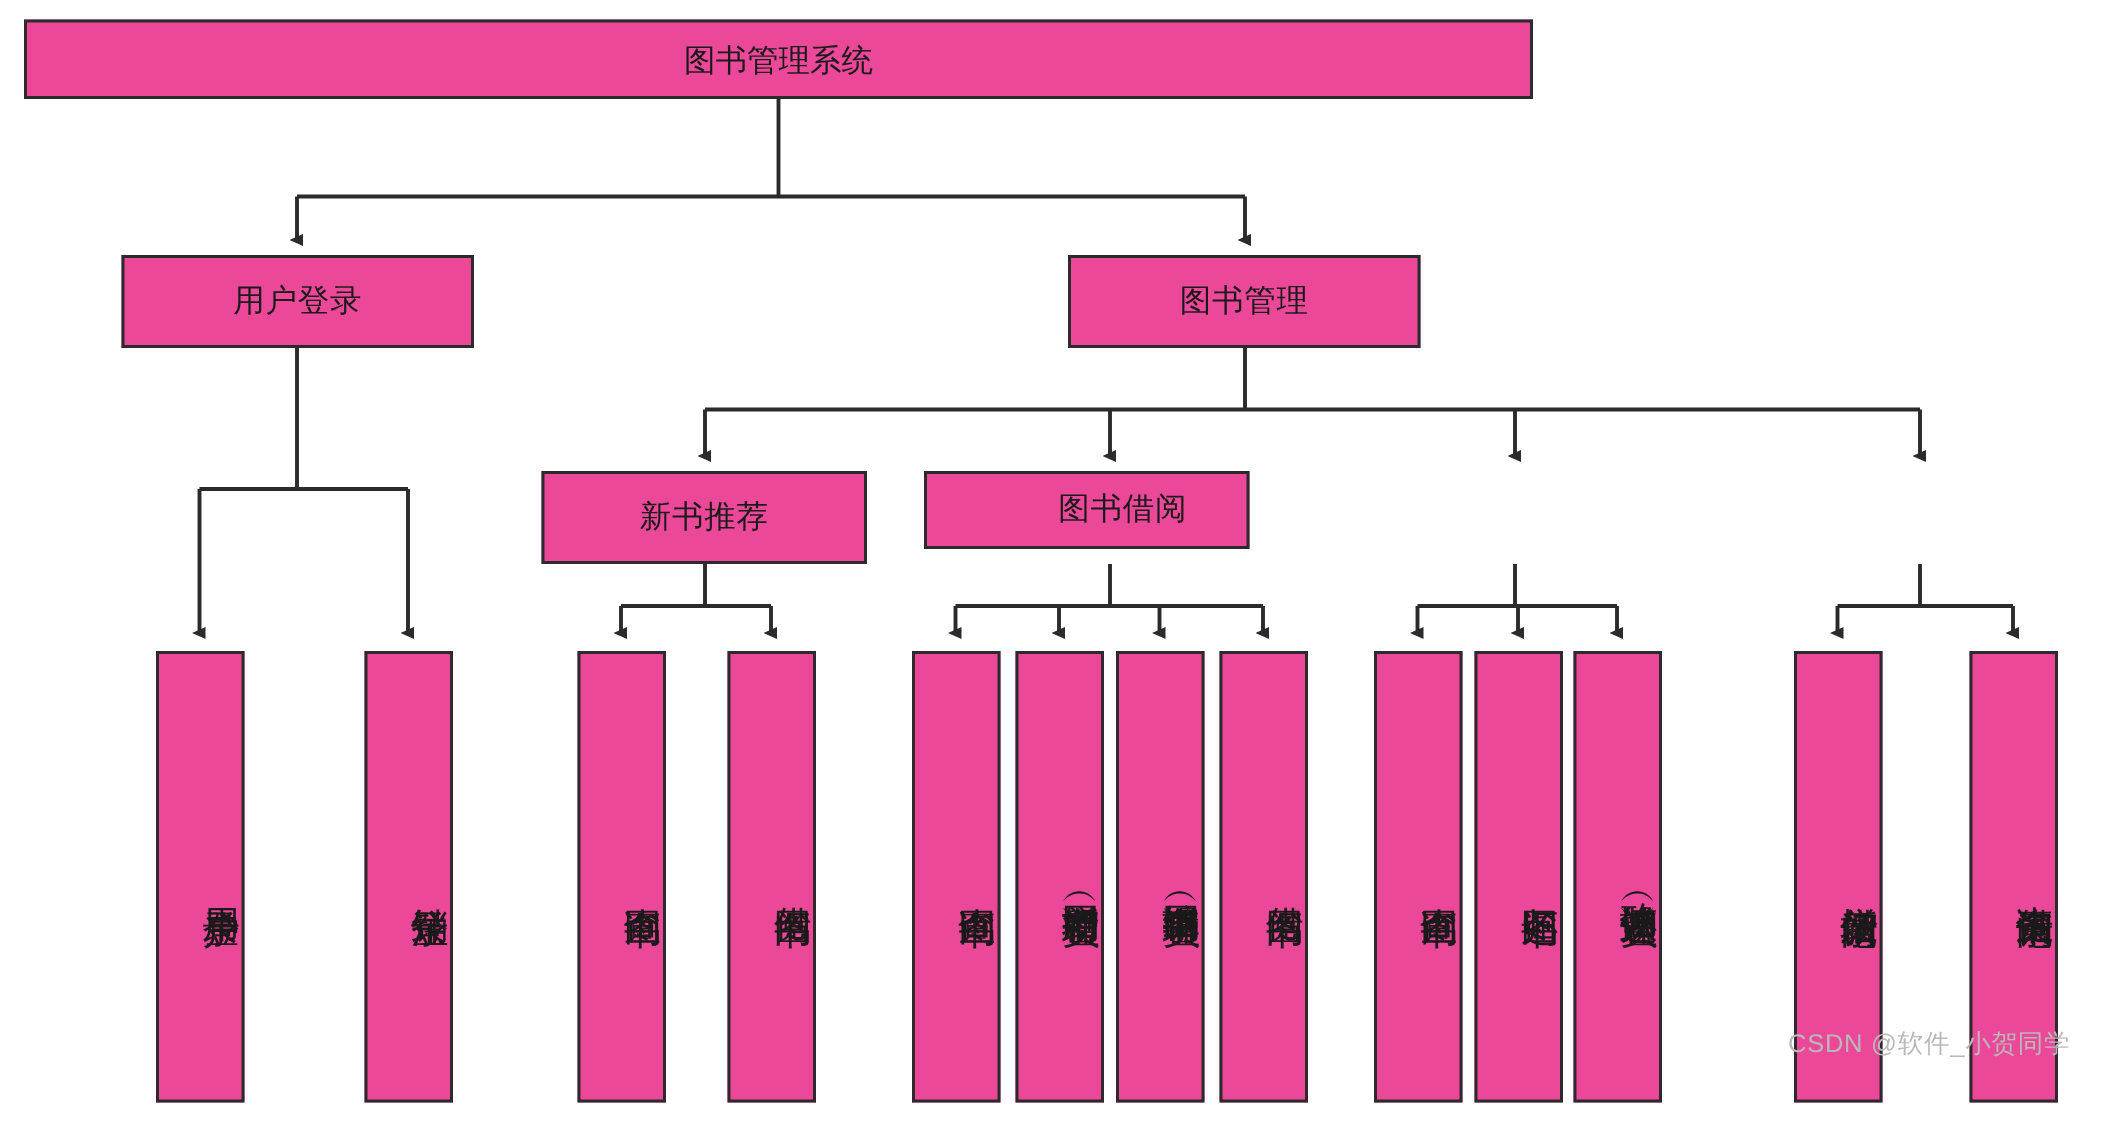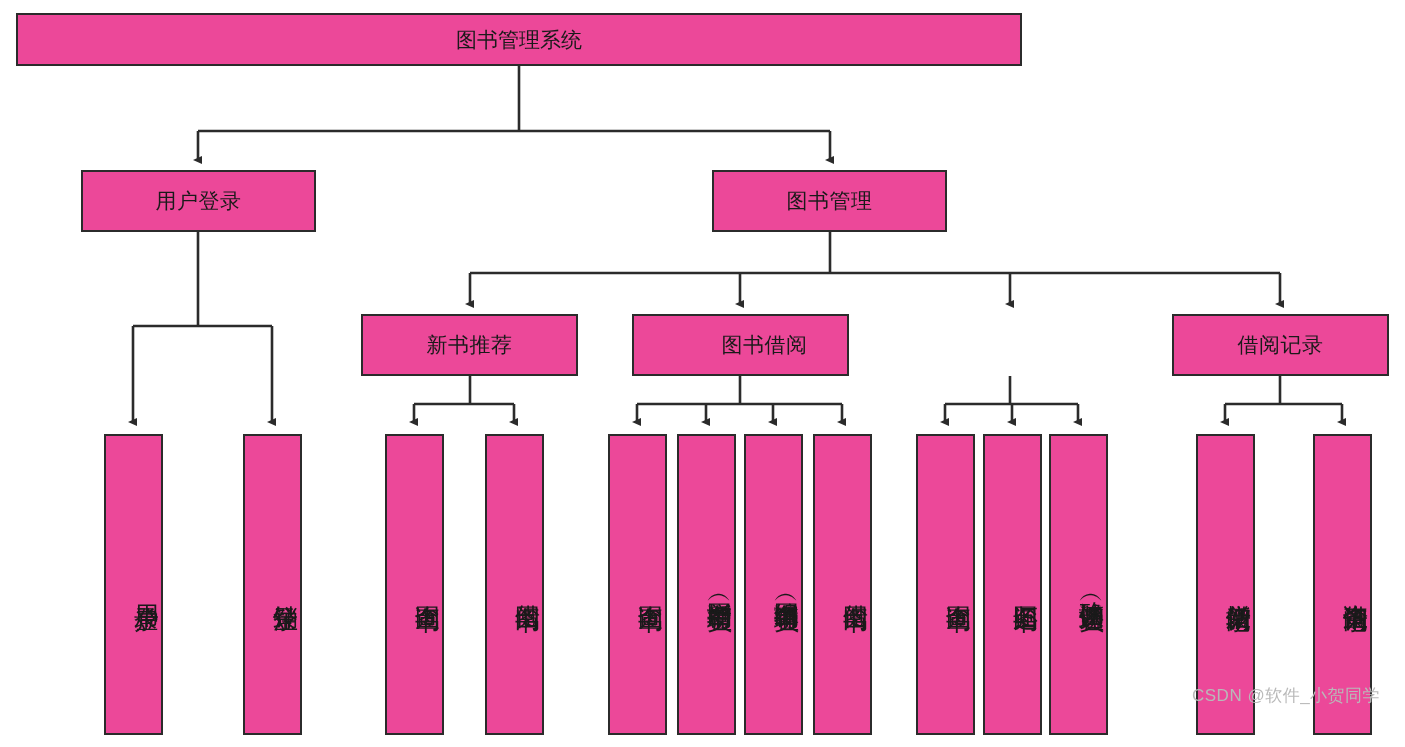--- a/index.html
+++ b/index.html
@@ -135,25 +135,22 @@
   <div class="node h" style="left:81px; top:170px; width:235px; height:62px;">
     <span>用户登录</span>
   </div>
   <div class="node h" style="left:712px; top:170px; width:235px; height:62px;">
     <span>图书管理</span>
   </div>
 
   <div class="node h" style="left:361px; top:314px; width:217px; height:62px;">
     <span>新书推荐</span>
   </div>
-  <div class="node h" style="left:632px; top:314px; width:217px; height:62px;padding-left:48px;">
+  <div class="node h" style="left:616px; top:314px; width:217px; height:52px;padding-left:48px;">
     <span>图书借阅</span>
-  </div>
-  <div class="node h" style="left:1172px; top:314px; width:217px; height:62px;">
-    <span>借阅记录</span>
   </div>
 
   <div class="node v" style="left:104px; top:434px; width:59px; height:301px;">
     <span class="vlabel">用户登录</span>
   </div>
   <div class="node v" style="left:243px; top:434px; width:59px; height:301px;">
     <span class="vlabel">注销登录</span>
   </div>
 
   <div class="node v" style="left:385px; top:434px; width:59px; height:301px;">

